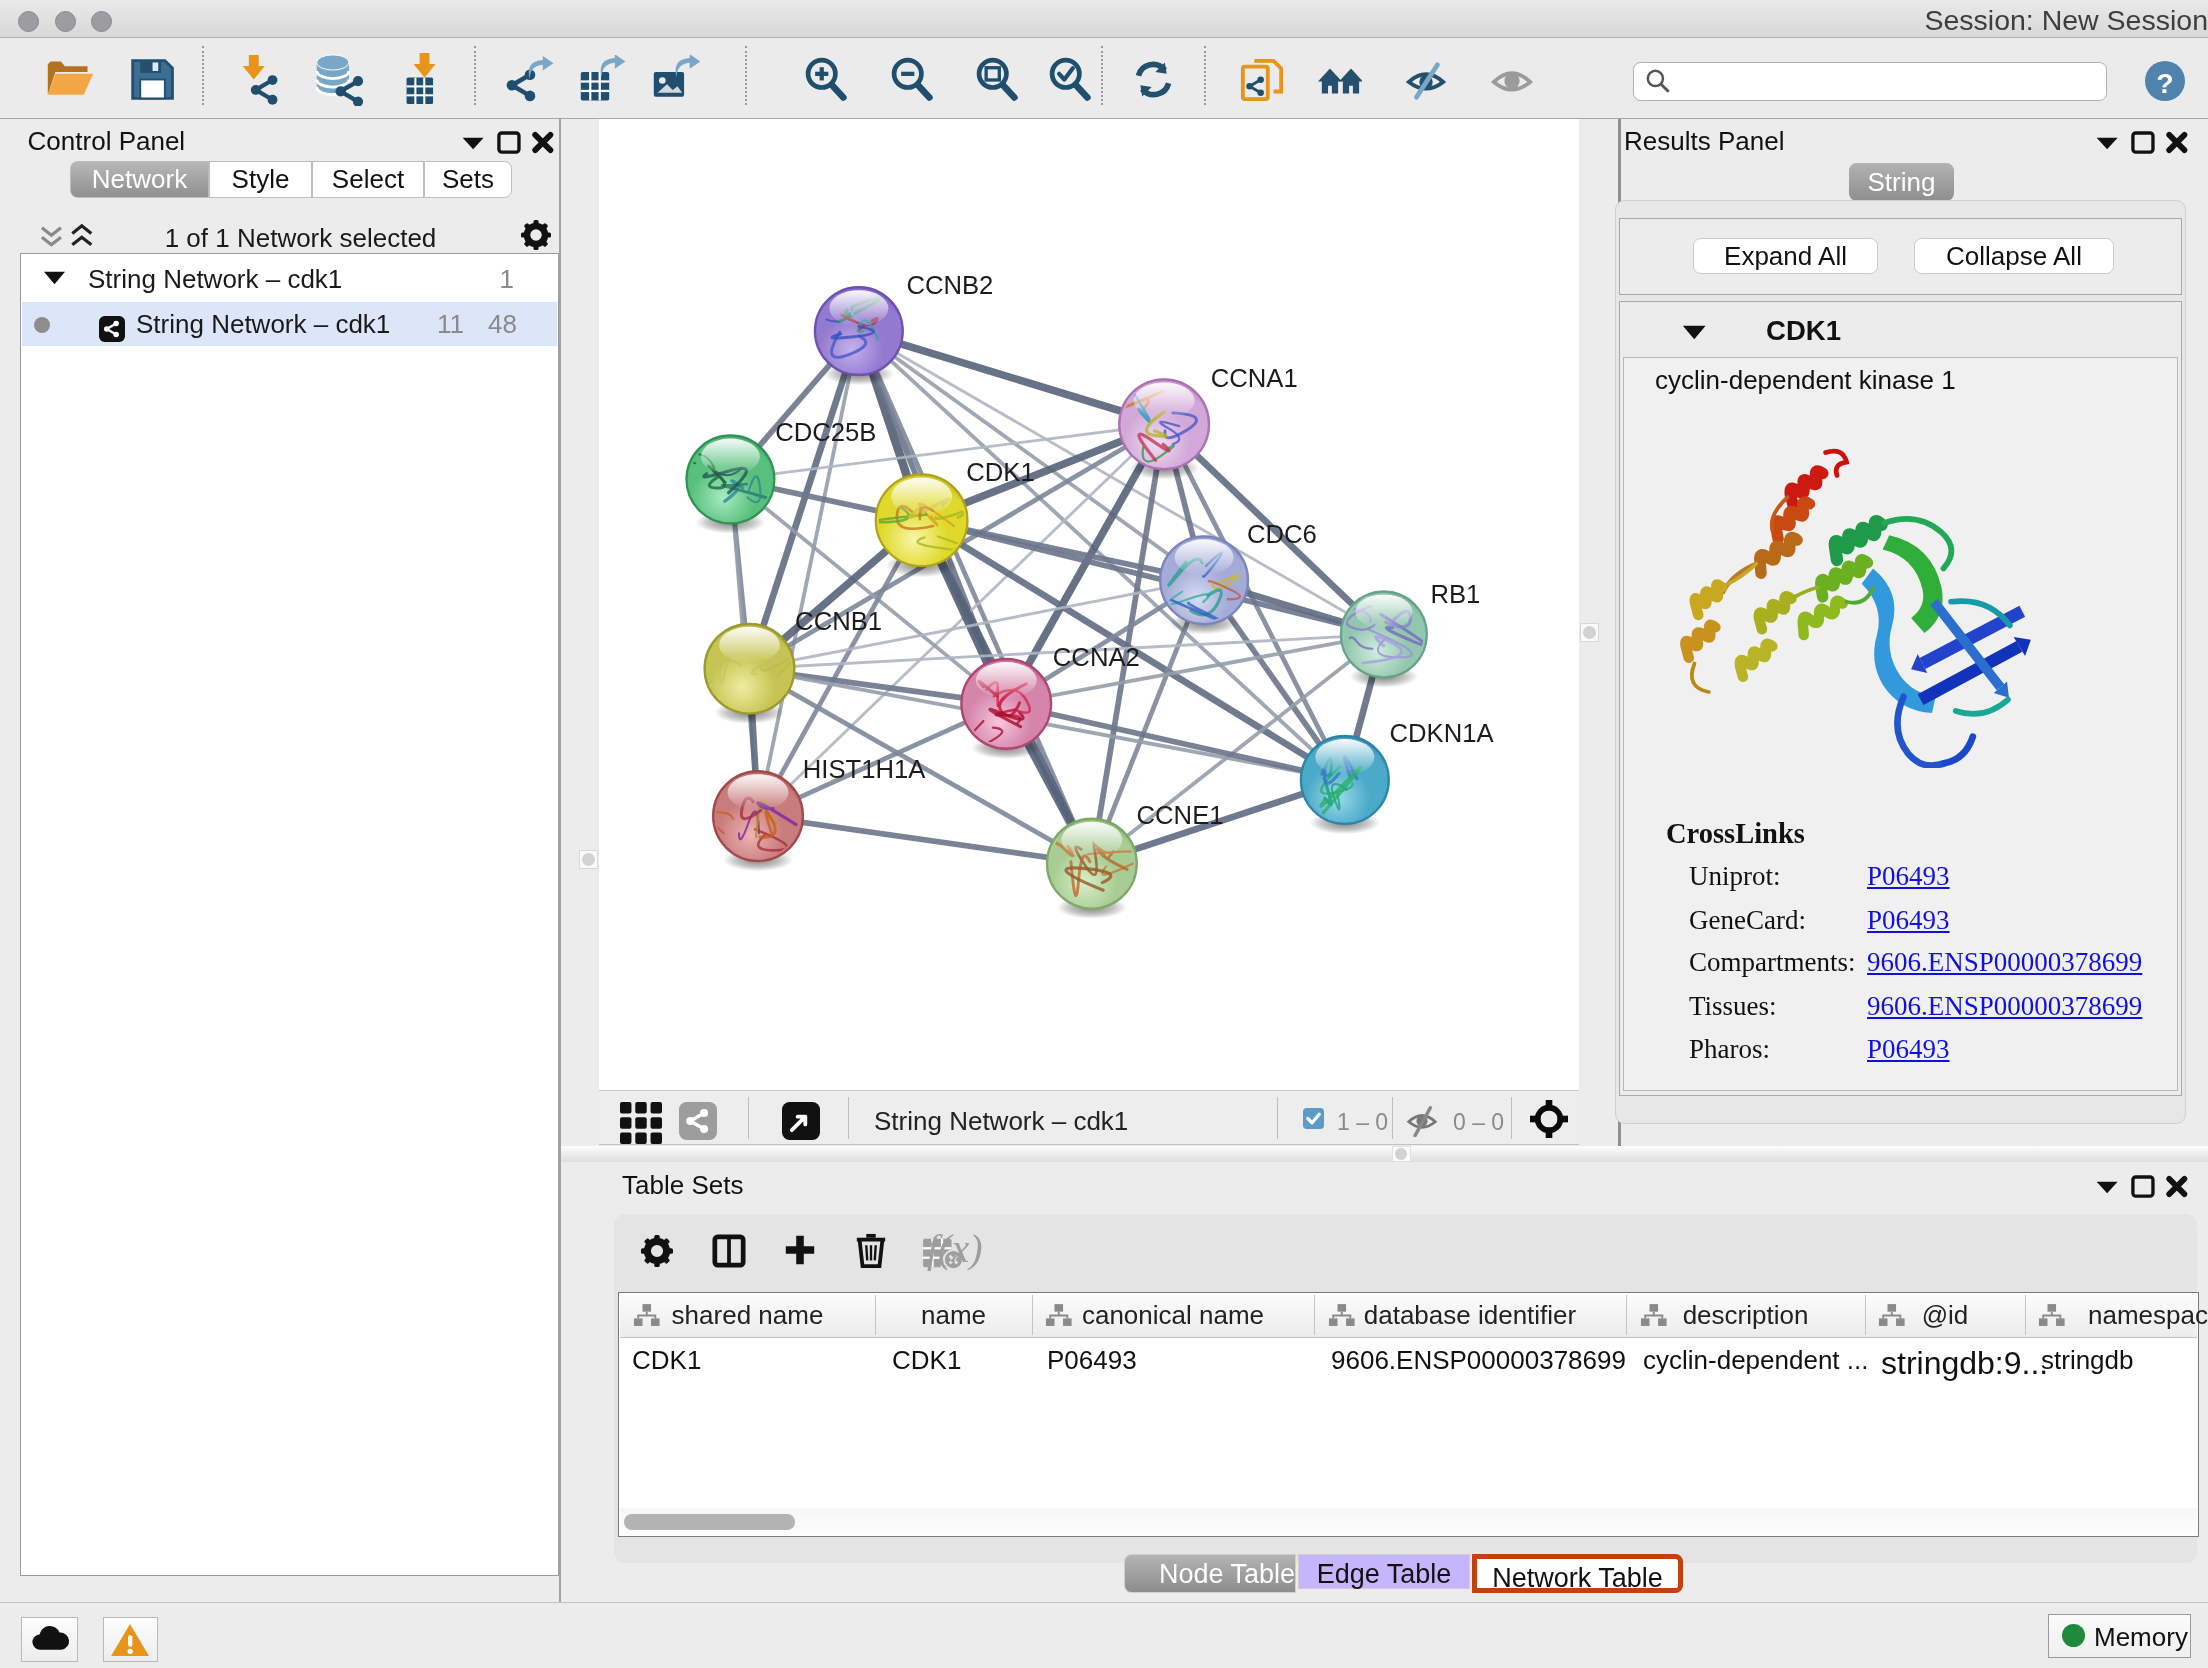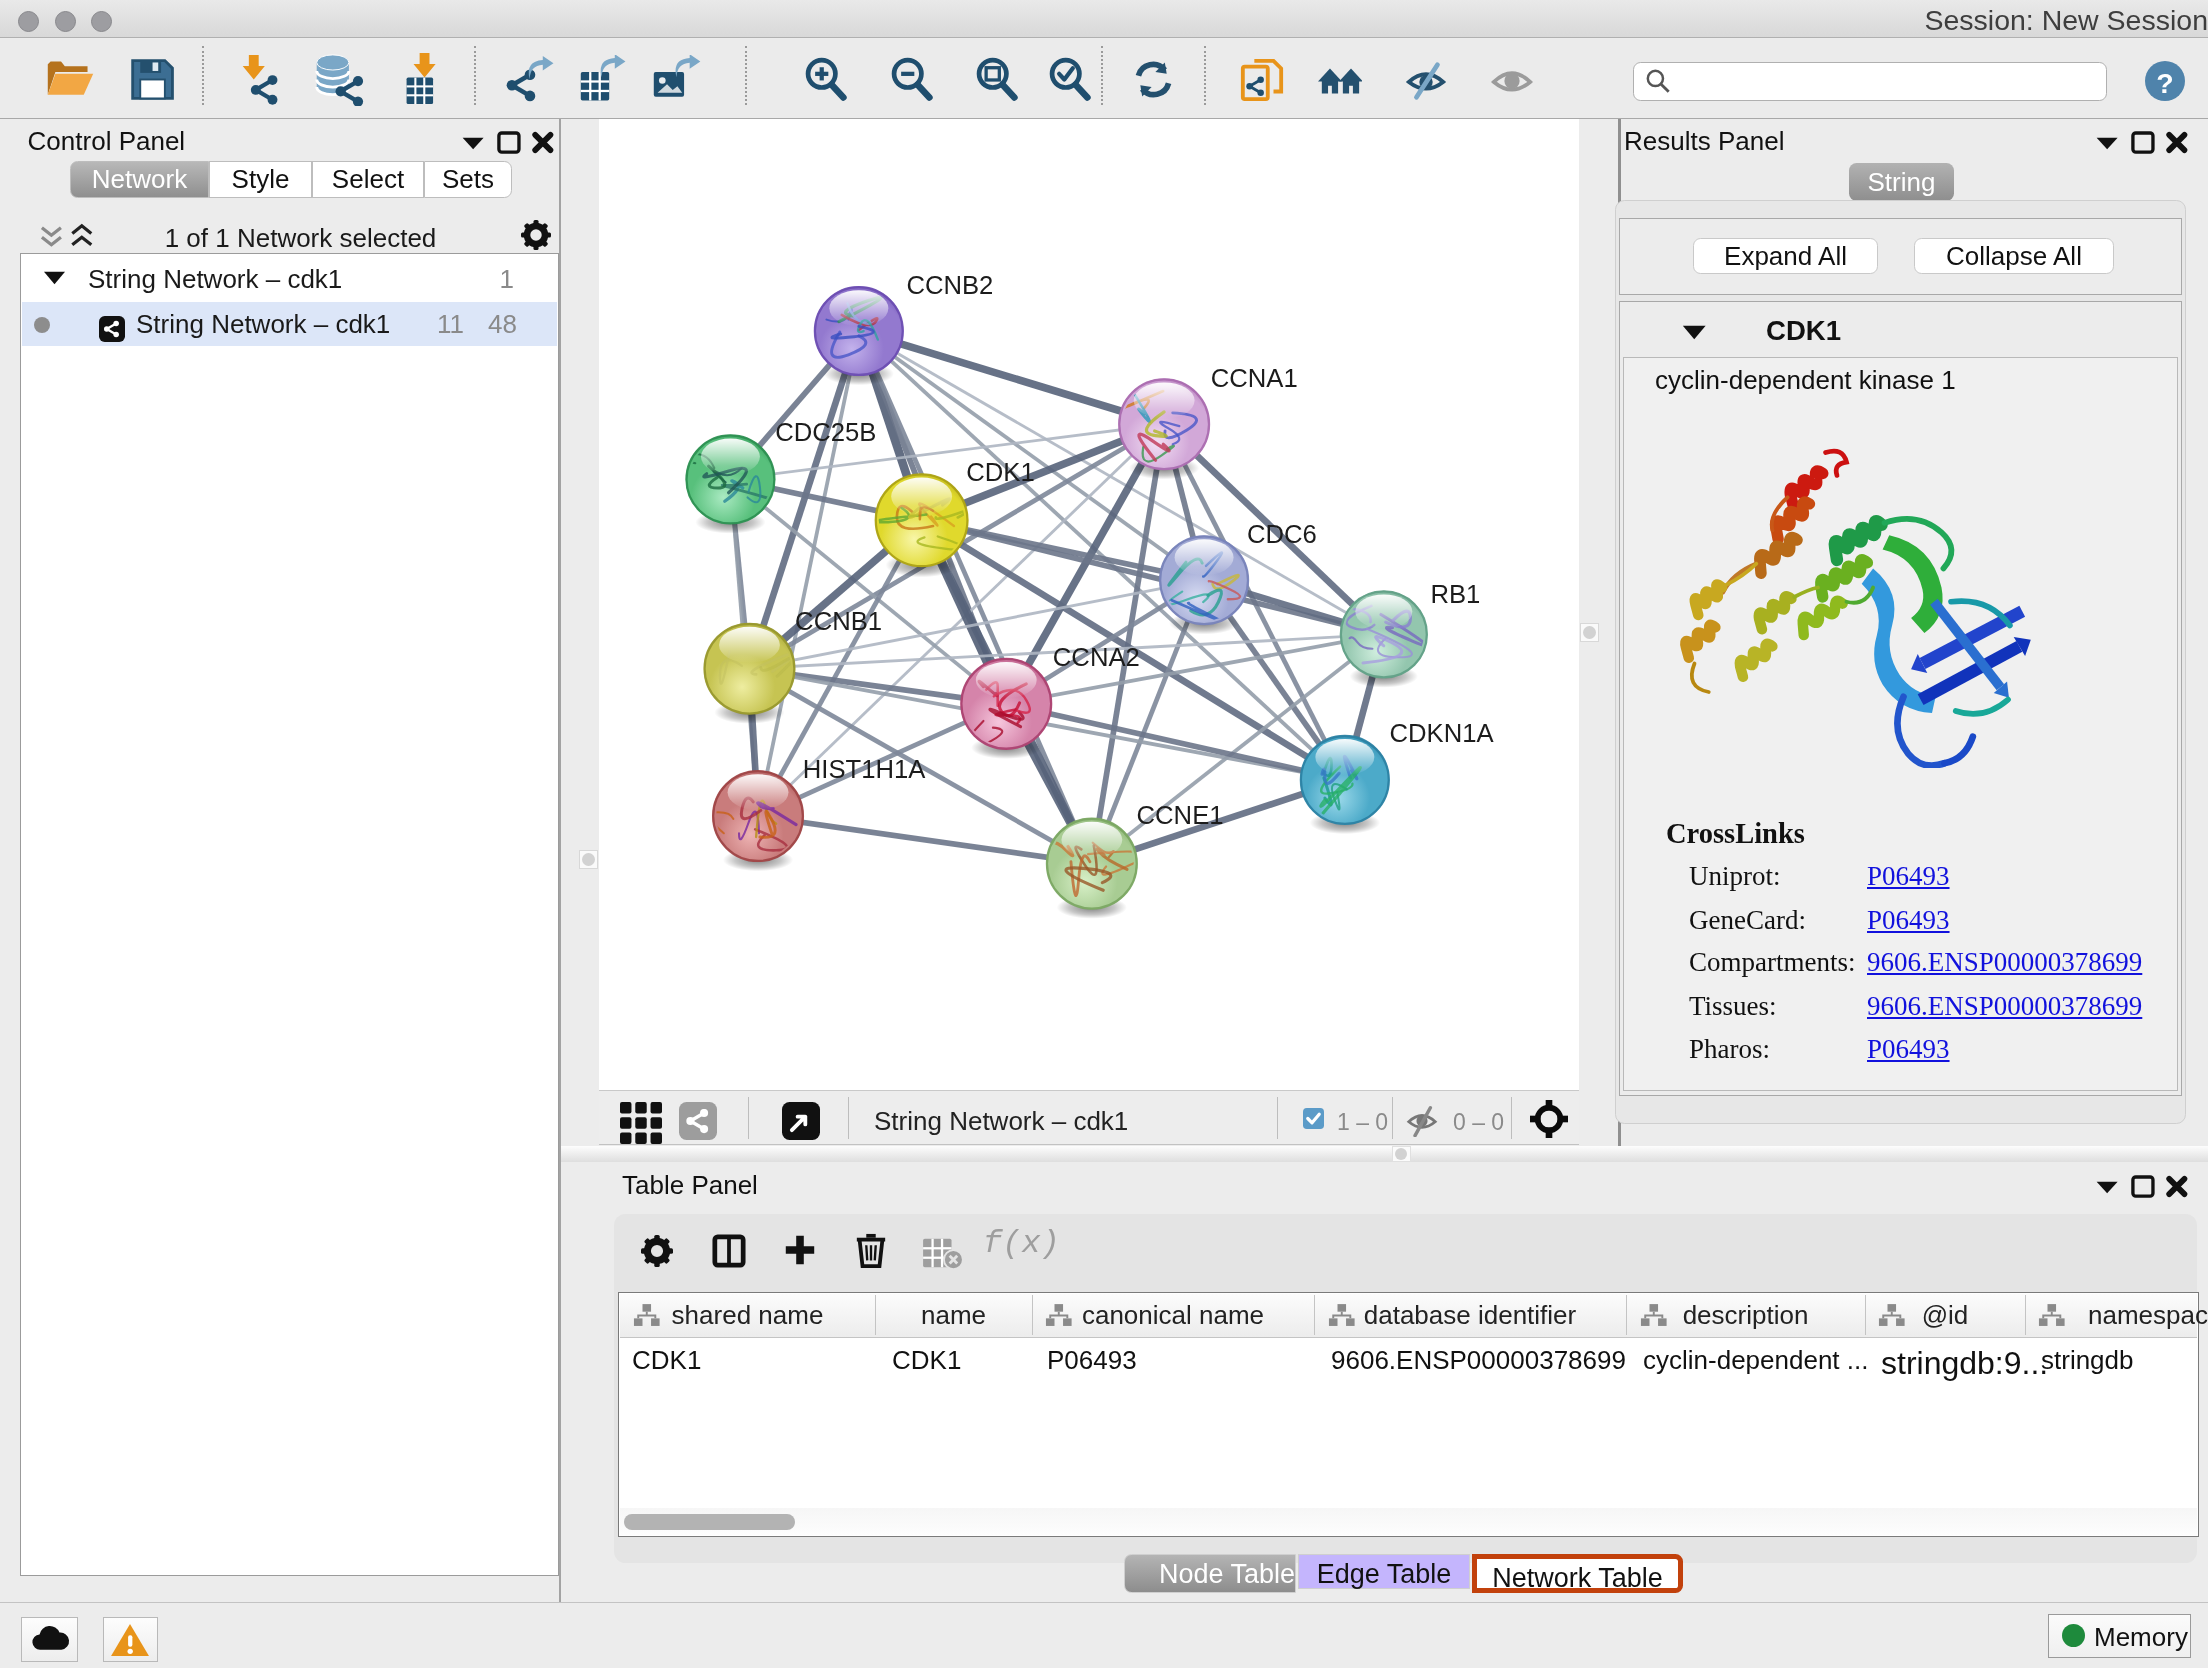--- a/index.html
+++ b/index.html
@@ -616,21 +616,21 @@
 <div class="txt" style="left:1689px;top:861px;font-family:'Liberation Serif', serif;font-size:27px;color:#111">Uniprot:</div>
 <div class="txt" style="left:1867px;top:861px;font-family:'Liberation Serif', serif;font-size:27px;color:#1111dd;text-decoration:underline">P06493</div>
 <div class="txt" style="left:1689px;top:905px;font-family:'Liberation Serif', serif;font-size:27px;color:#111">GeneCard:</div>
 <div class="txt" style="left:1867px;top:905px;font-family:'Liberation Serif', serif;font-size:27px;color:#1111dd;text-decoration:underline">P06493</div>
 <div class="txt" style="left:1689px;top:947px;font-family:'Liberation Serif', serif;font-size:27px;color:#111">Compartments:</div>
 <div class="txt" style="left:1867px;top:947px;font-family:'Liberation Serif', serif;font-size:27px;color:#1111dd;text-decoration:underline">9606.ENSP00000378699</div>
 <div class="txt" style="left:1689px;top:991px;font-family:'Liberation Serif', serif;font-size:27px;color:#111">Tissues:</div>
 <div class="txt" style="left:1867px;top:991px;font-family:'Liberation Serif', serif;font-size:27px;color:#1111dd;text-decoration:underline">9606.ENSP00000378699</div>
 <div class="txt" style="left:1689px;top:1034px;font-family:'Liberation Serif', serif;font-size:27px;color:#111">Pharos:</div>
 <div class="txt" style="left:1867px;top:1034px;font-family:'Liberation Serif', serif;font-size:27px;color:#1111dd;text-decoration:underline">P06493</div>
-<div class="txt" style="left:622px;top:1170px;font-size:26px;color:#111">Table Panel</div>
+<div class="txt" style="left:622px;top:1170px;font-size:26px;color:#111">Table Sets</div>
 <svg width="105" height="25" viewBox="0 0 110 26" style="position:absolute;left:2089px;top:1174px">
     <path d="M8 8 L30 8 L19 20 Z" fill="#111"></path>
     <rect x="46" y="3" width="21" height="20" rx="3" fill="none" stroke="#111" stroke-width="3.5"></rect>
     <path d="M84 5 L100 21 M100 5 L84 21" stroke="#111" stroke-width="6" stroke-linecap="round"></path>
   </svg>
 <div class="abs" style="left:614px;top:1214px;width:1583px;height:349px;background:#e4e4e4;border-radius:11.4px"></div>
 <svg width="32" height="32" viewBox="0 0 34 34" style="position:absolute;left:641px;top:1235px">
     <rect x="14.1" y="0.0" width="5.8" height="7.5" rx="1.7" fill="#111" transform="rotate(0 17.0 17.0)"></rect>
     <rect x="14.1" y="0.0" width="5.8" height="7.5" rx="1.7" fill="#111" transform="rotate(45 17.0 17.0)"></rect>
     <rect x="14.1" y="0.0" width="5.8" height="7.5" rx="1.7" fill="#111" transform="rotate(90 17.0 17.0)"></rect>
@@ -656,21 +656,21 @@
   </svg>
 <svg width="44" height="36" viewBox="0 0 46 38" style="position:absolute;left:921px;top:1235px">
     <rect x="2" y="4" width="30" height="30" rx="1.7999999999999998" fill="#9e9e9e"></rect>
     <line x1="2" y1="14.0" x2="32" y2="14.0" stroke="#fff" stroke-width="2.4"></line>
     <line x1="12.0" y1="4" x2="12.0" y2="34" stroke="#fff" stroke-width="2.4"></line>
     <line x1="2" y1="24.0" x2="32" y2="24.0" stroke="#fff" stroke-width="2.4"></line>
     <line x1="22.0" y1="4" x2="22.0" y2="34" stroke="#fff" stroke-width="2.4"></line>
     <circle cx="34" cy="26" r="10" fill="#9e9e9e" stroke="#e4e4e4" stroke-width="2"></circle>
     <path d="M30 22 L38 30 M38 22 L30 30" stroke="#e4e4e4" stroke-width="3"></path>
   </svg>
-<div class="txt" style="left:983px;top:1225px;font-family:Liberation Mono, monospace;font-size:32px;font-style:italic;color:#9e9e9e">f(x)</div>
+<div class="txt" style="left:927px;top:1225px;font-family:Liberation Serif, serif;font-size:40px;font-style:italic;color:#9e9e9e">f(x)</div>
 <div class="abs" style="left:618px;top:1292px;width:1581px;height:245px;background:#fff;border:1.9px solid #7a7a7a"></div>
 <div class="abs" style="left:620px;top:1294px;width:1577px;height:44px;background:linear-gradient(#fcfcfc,#ececec);border-bottom:1px solid #c4c4c4"></div>
 <svg width="28.5" height="25" viewBox="0 0 30 26" style="position:absolute;left:633px;top:1303px">
     <rect x="10" y="1" width="9" height="8" fill="#8a8a8a"></rect>
     <rect x="1" y="16" width="9" height="8" fill="#8a8a8a"></rect>
     <rect x="19" y="16" width="9" height="8" fill="#8a8a8a"></rect>
     <path d="M14.5 9 L14.5 13 M5.5 16 L5.5 13 L23.5 13 L23.5 16" stroke="#8a8a8a" stroke-width="2" fill="none"></path>
   </svg>
 <div class="txt" style="left:620px;top:1300px;width:255px;text-align:center;font-size:26px;color:#222">shared name</div>
 <div class="abs" style="left:875px;top:1295px;width:1px;height:40px;background:#c4c4c4"></div>

